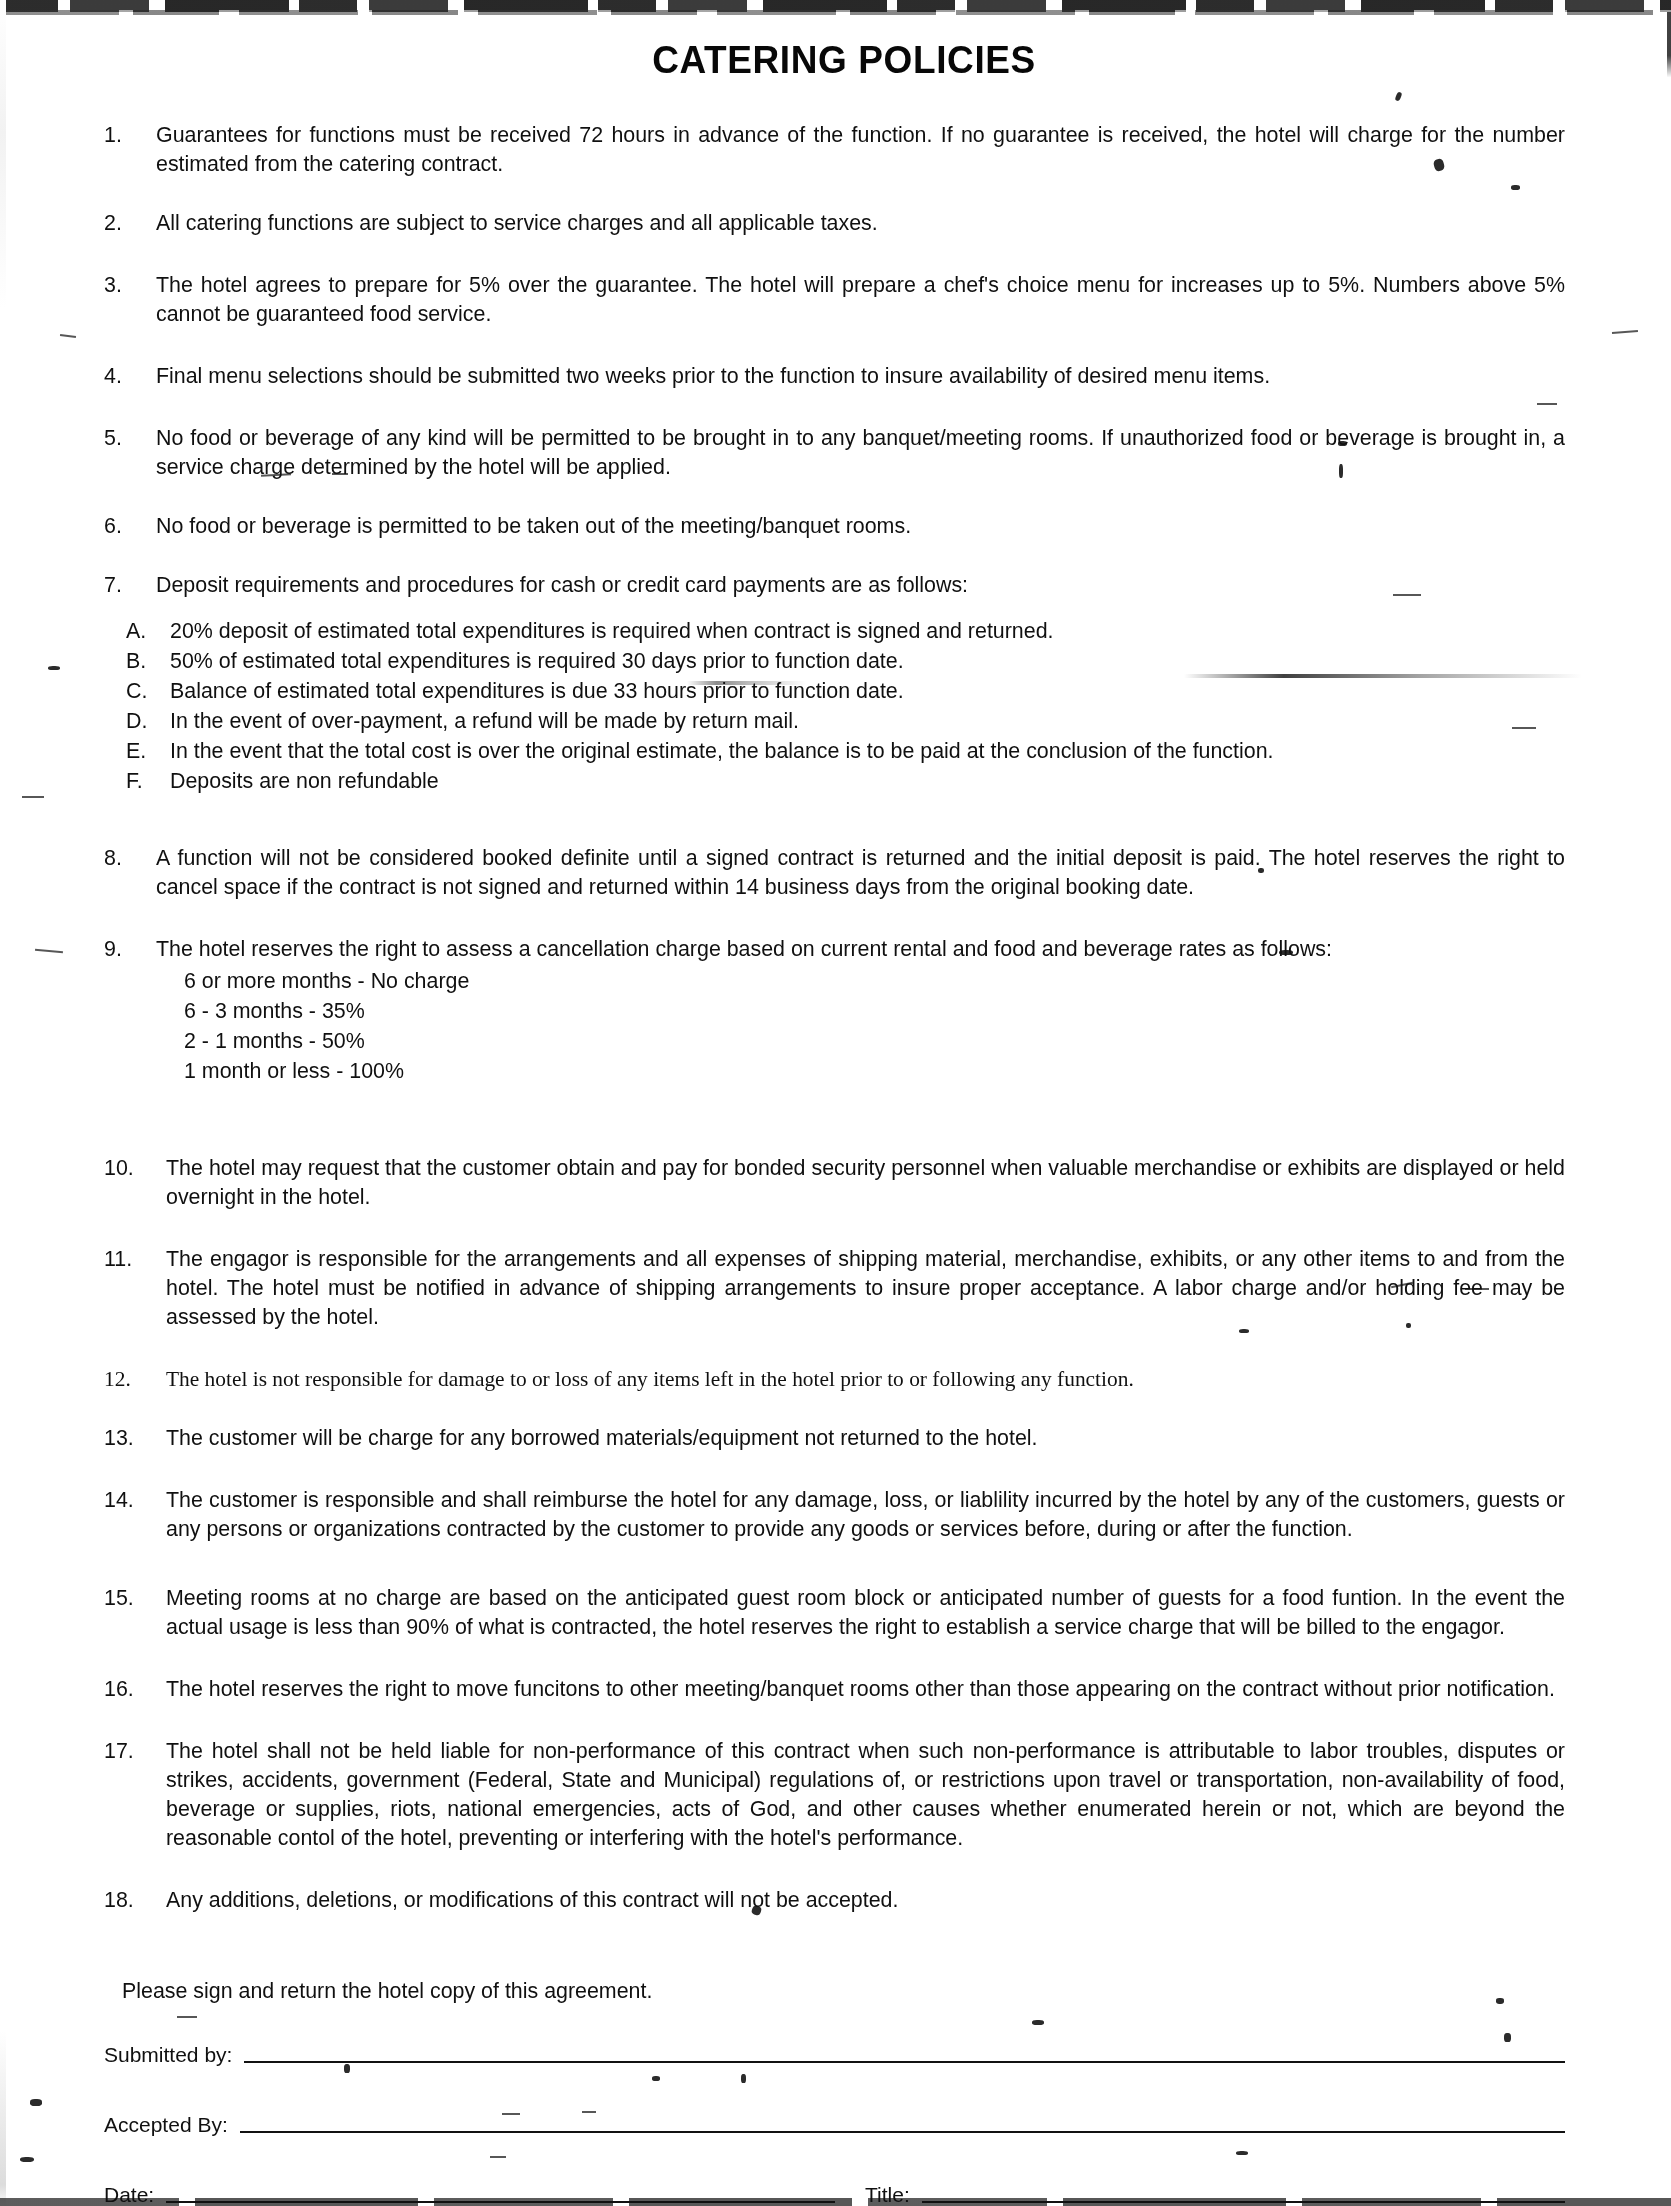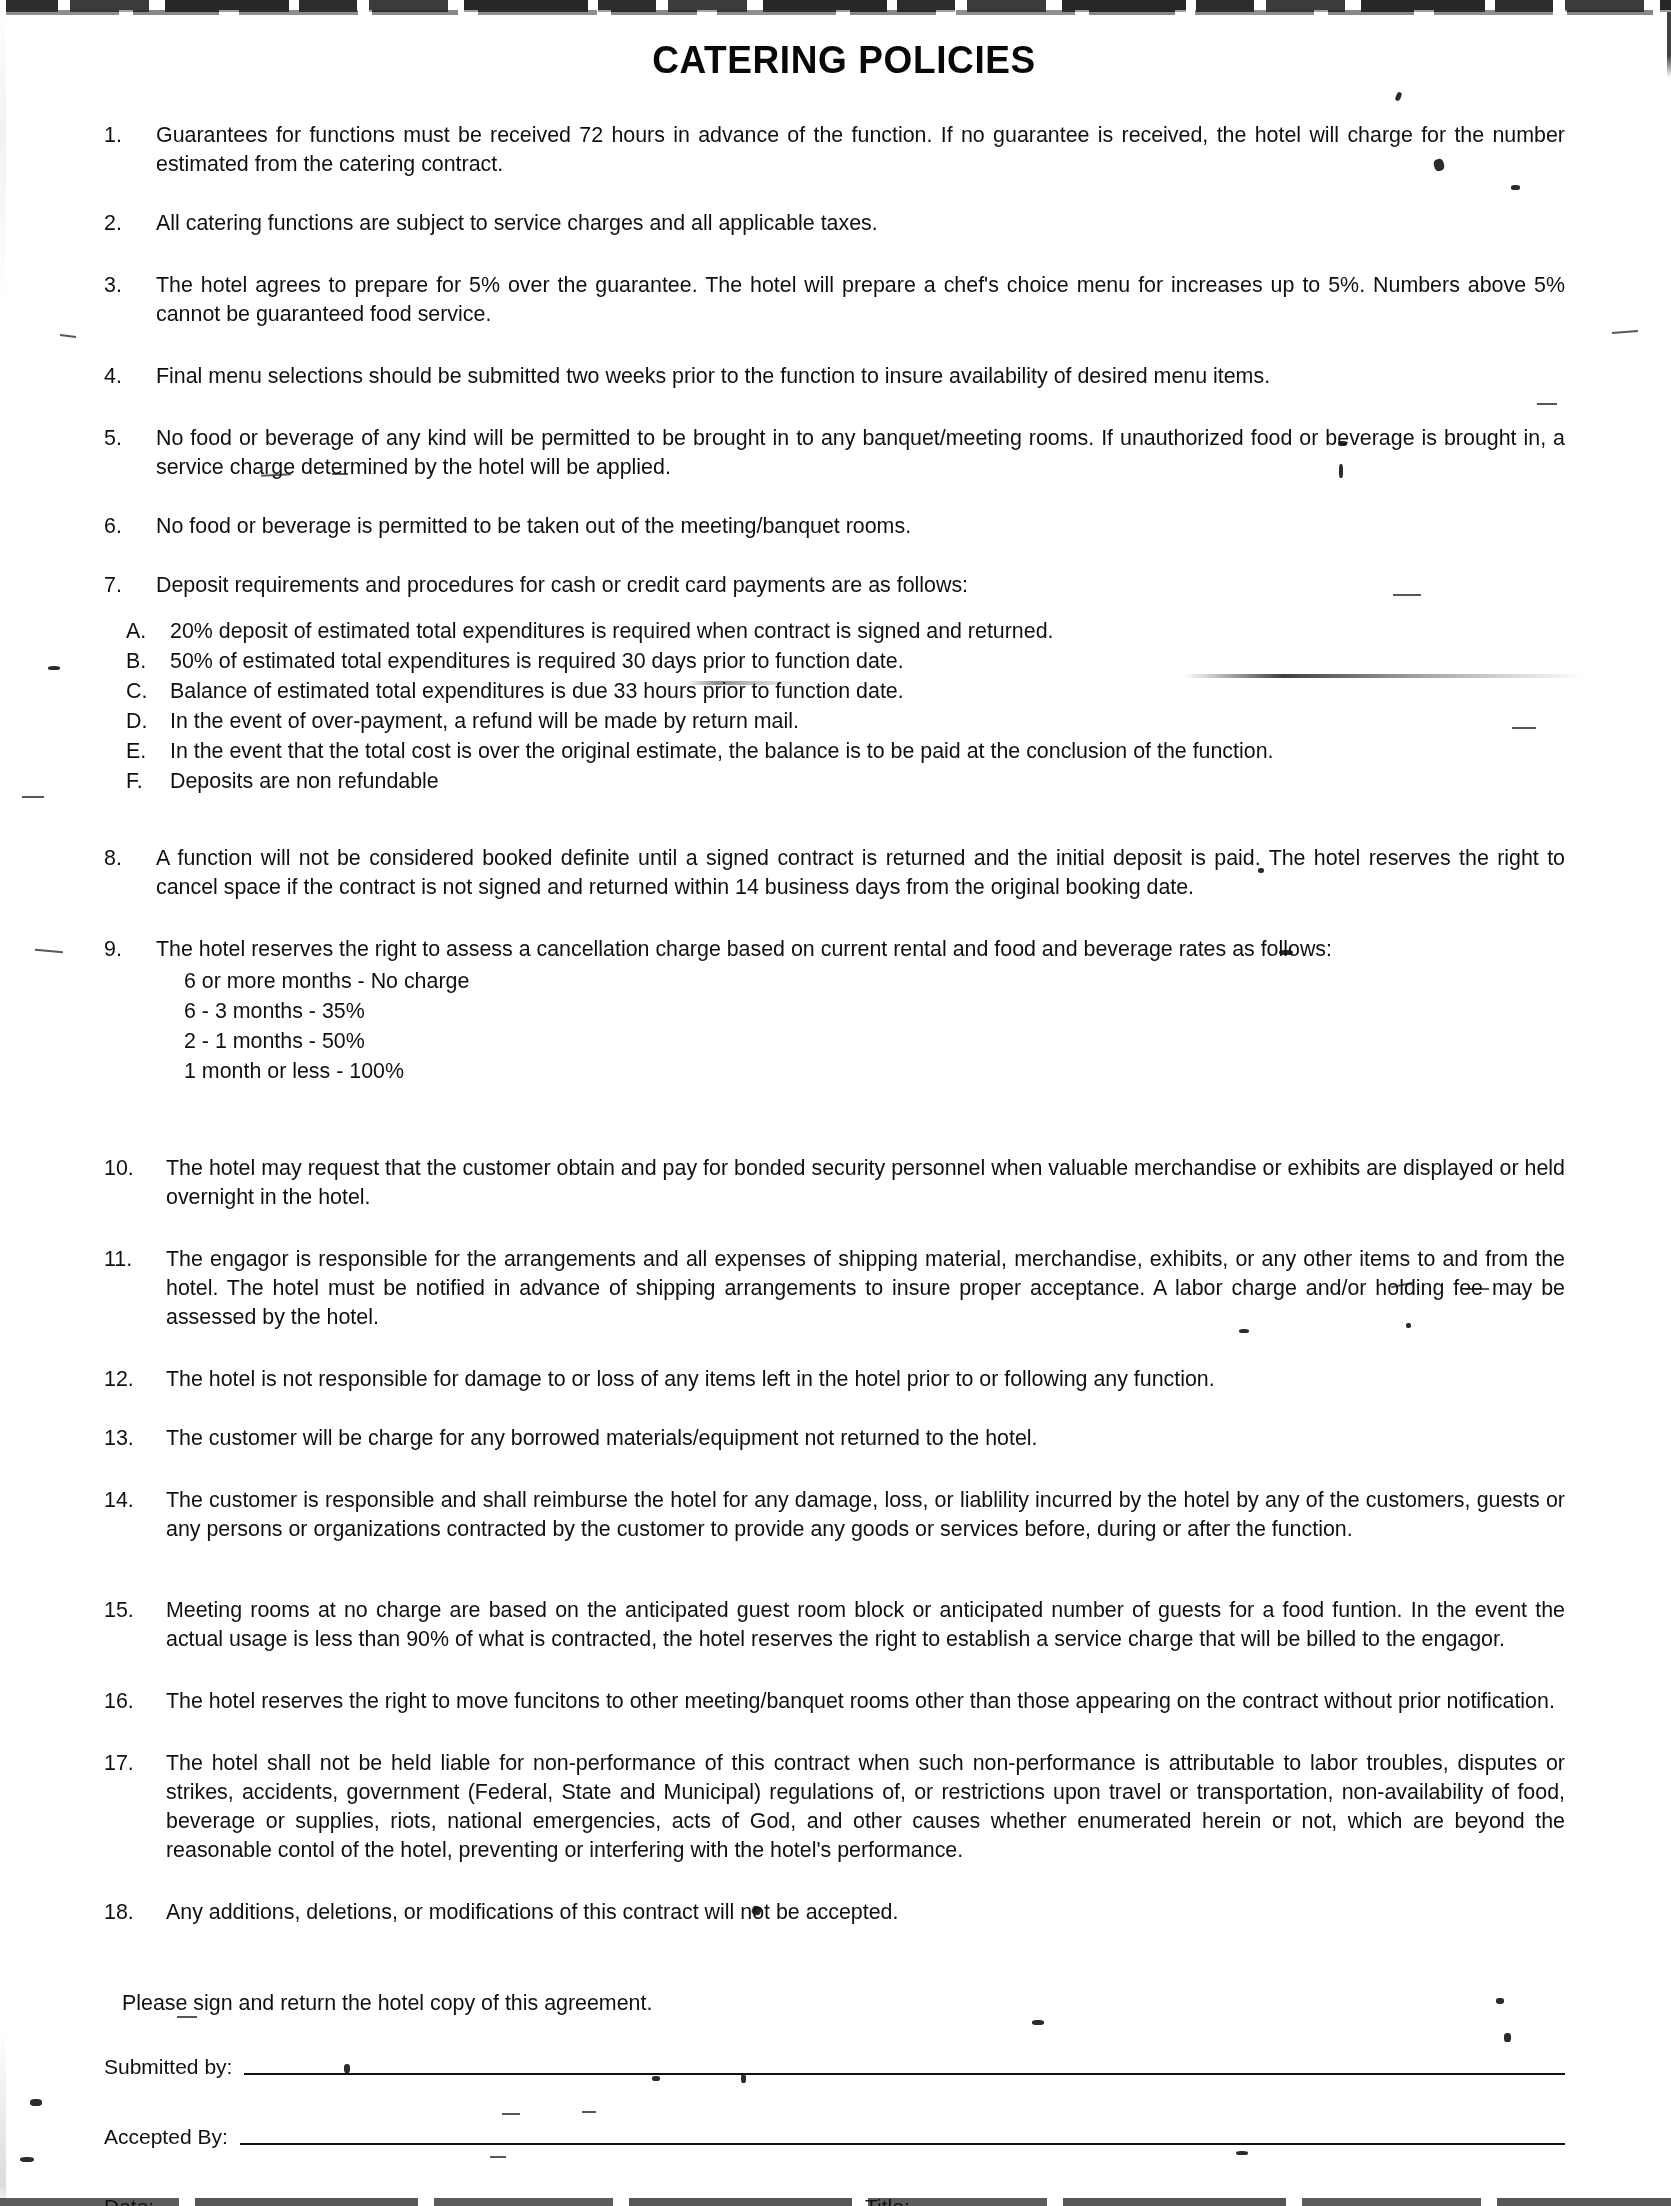--- a/index.html
+++ b/index.html
@@ -353,36 +353,36 @@
       <p class="clause wide-num justify" style="margin-top:68px;">
         <span class="num">10.</span>
         <span>The hotel may request that the customer obtain and pay for bonded security personnel when valuable merchandise or exhibits are displayed or held overnight in the hotel.</span>
       </p>
 
       <p class="clause wide-num justify" style="margin-top:33px;">
         <span class="num">11.</span>
         <span>The engagor is responsible for the arrangements and all expenses of shipping material, merchandise, exhibits, or any other items to and from the hotel.  The hotel must be notified in advance of shipping arrangements to insure proper acceptance.  A labor charge and/or holding fee may be assessed by the hotel.</span>
       </p>
 
-      <p class="clause wide-num" style="margin-top:33px;">
+      <p class="clause wide-num" style="margin-top:33px;font-family:Liberation Serif, serif;">
         <span class="num">12.</span>
         <span>The hotel is not responsible for damage to or loss of any items left in the hotel prior to or following any function.</span>
       </p>
 
       <p class="clause wide-num" style="margin-top:30px;">
         <span class="num">13.</span>
         <span>The customer will be charge for any borrowed materials/equipment not returned to the hotel.</span>
       </p>
 
       <p class="clause wide-num justify" style="margin-top:33px;">
         <span class="num">14.</span>
         <span>The customer is responsible and shall reimburse the hotel for any damage, loss, or liablility incurred by the hotel by any of the customers, guests or any persons or organizations contracted by the customer to provide any goods or services before, during or after the function.</span>
       </p>
 
-      <p class="clause wide-num justify" style="margin-top:52px;">
+      <p class="clause wide-num justify" style="margin-top:40px;">
         <span class="num">15.</span>
         <span>Meeting rooms at no charge are based on the anticipated guest room block or anticipated number of guests for a food funtion.  In the event the actual usage is less than 90% of what is contracted, the hotel reserves the right to establish a service charge that will be billed to the engagor.</span>
       </p>
 
       <p class="clause wide-num justify" style="margin-top:33px;">
         <span class="num">16.</span>
         <span>The hotel reserves the right to move funcitons to other meeting/banquet rooms other than those appearing on the contract without prior notification.</span>
       </p>
 
       <p class="clause wide-num justify" style="margin-top:33px;">

